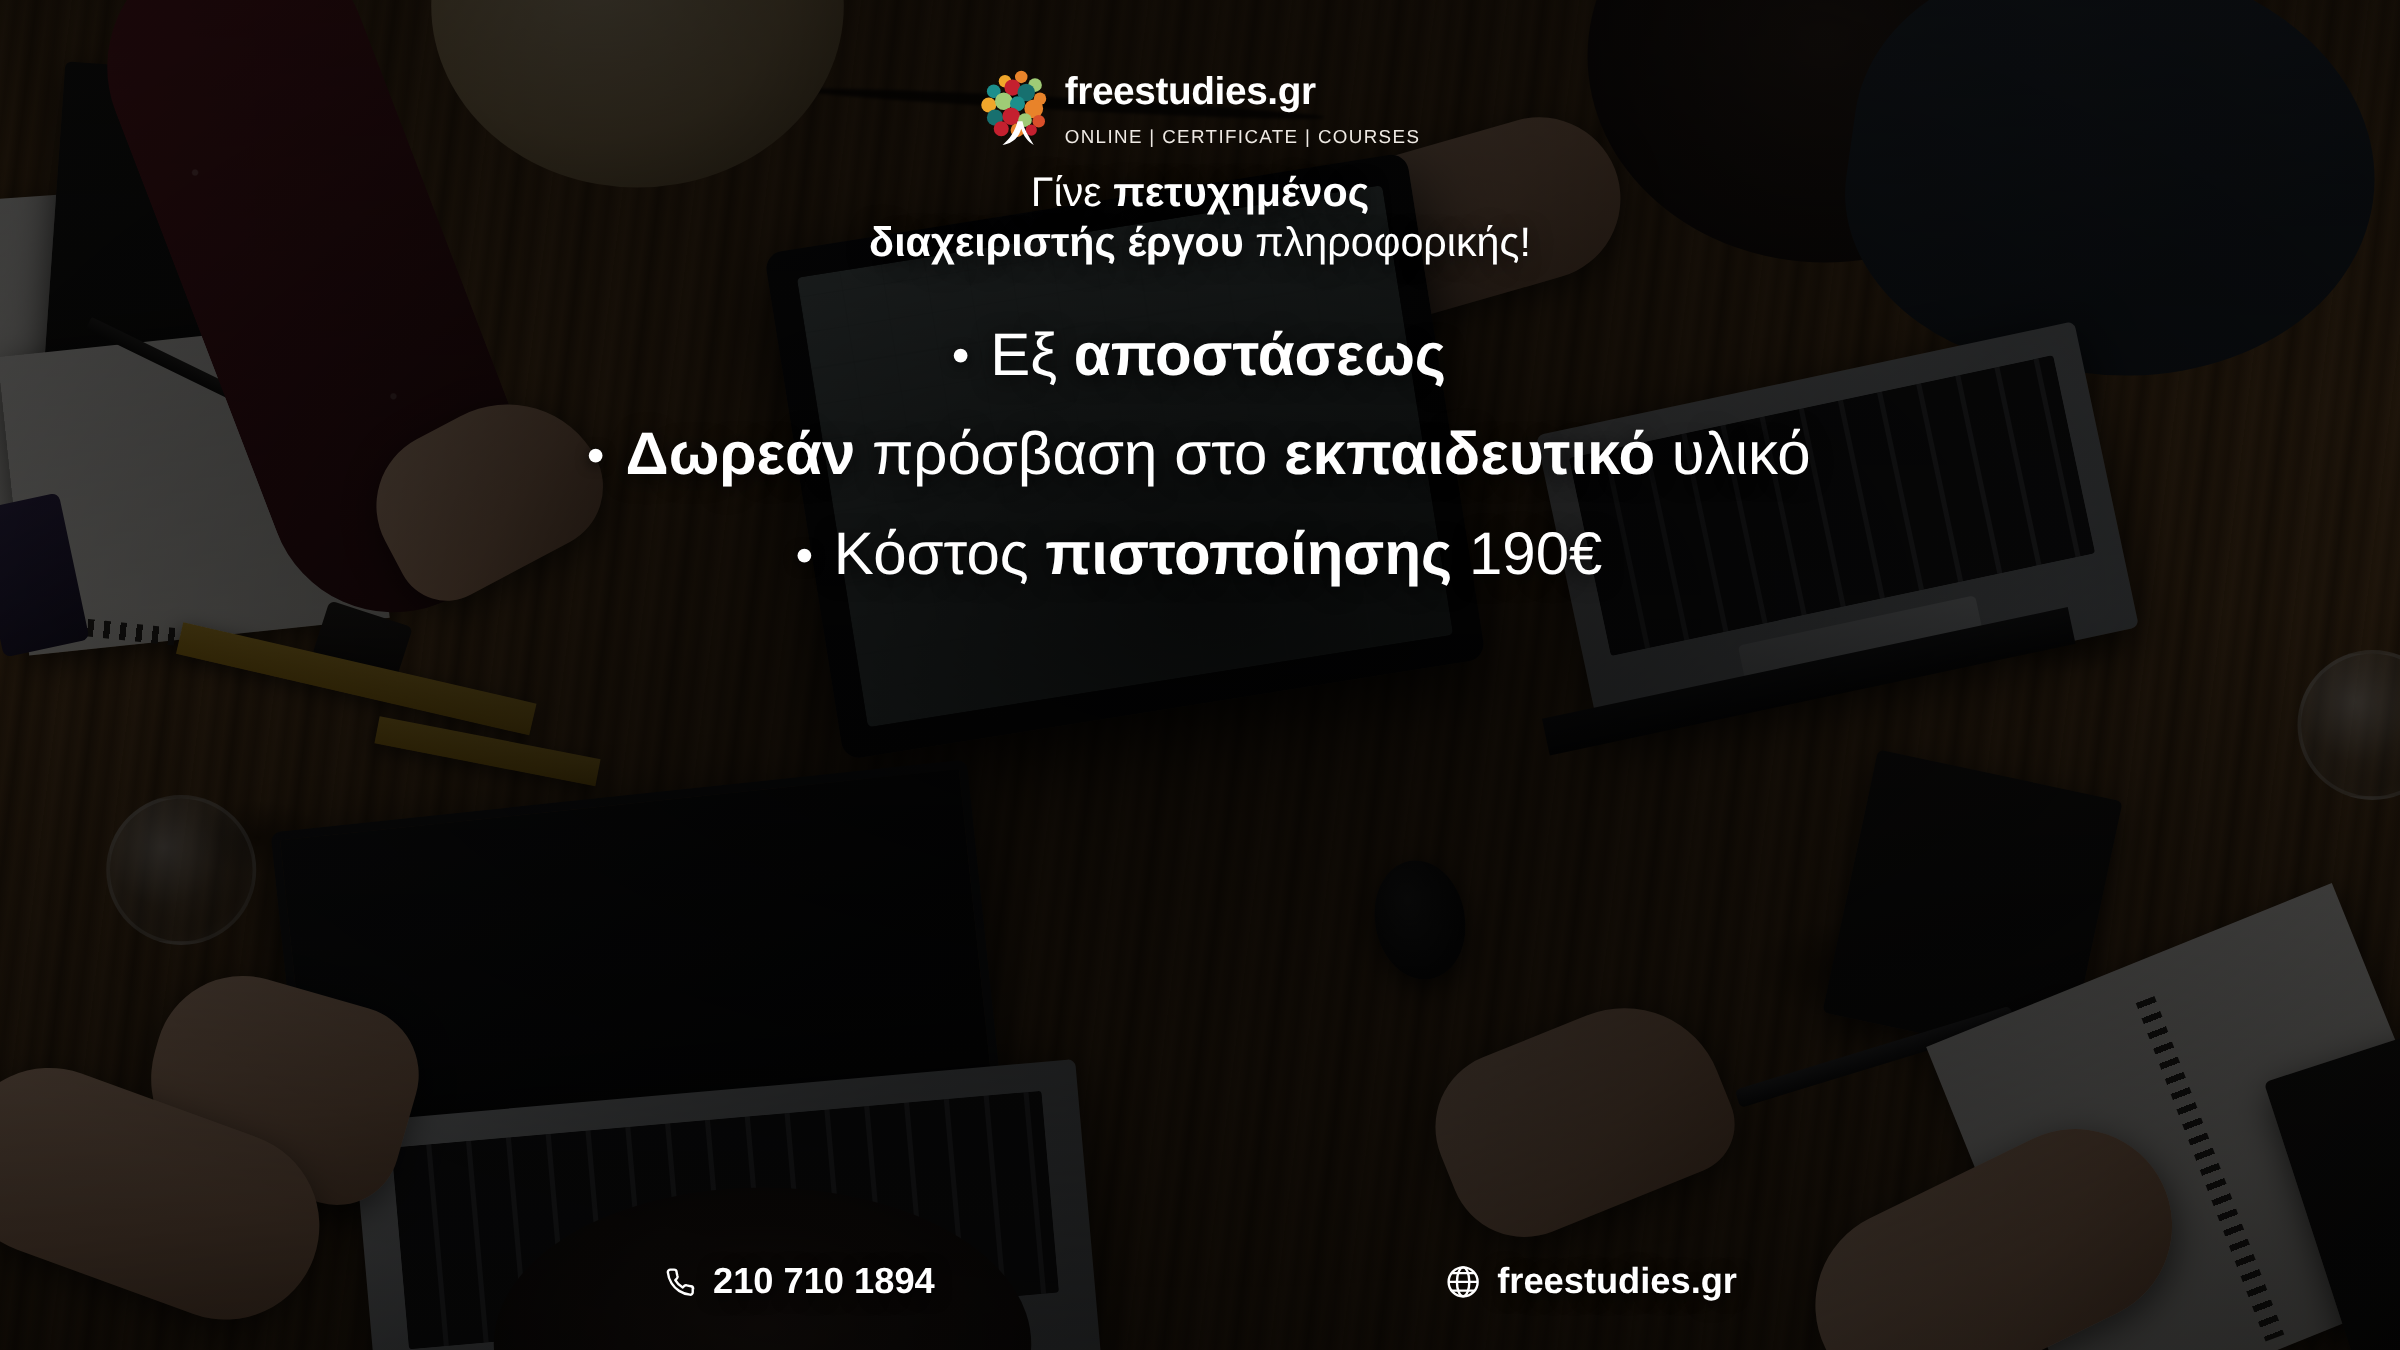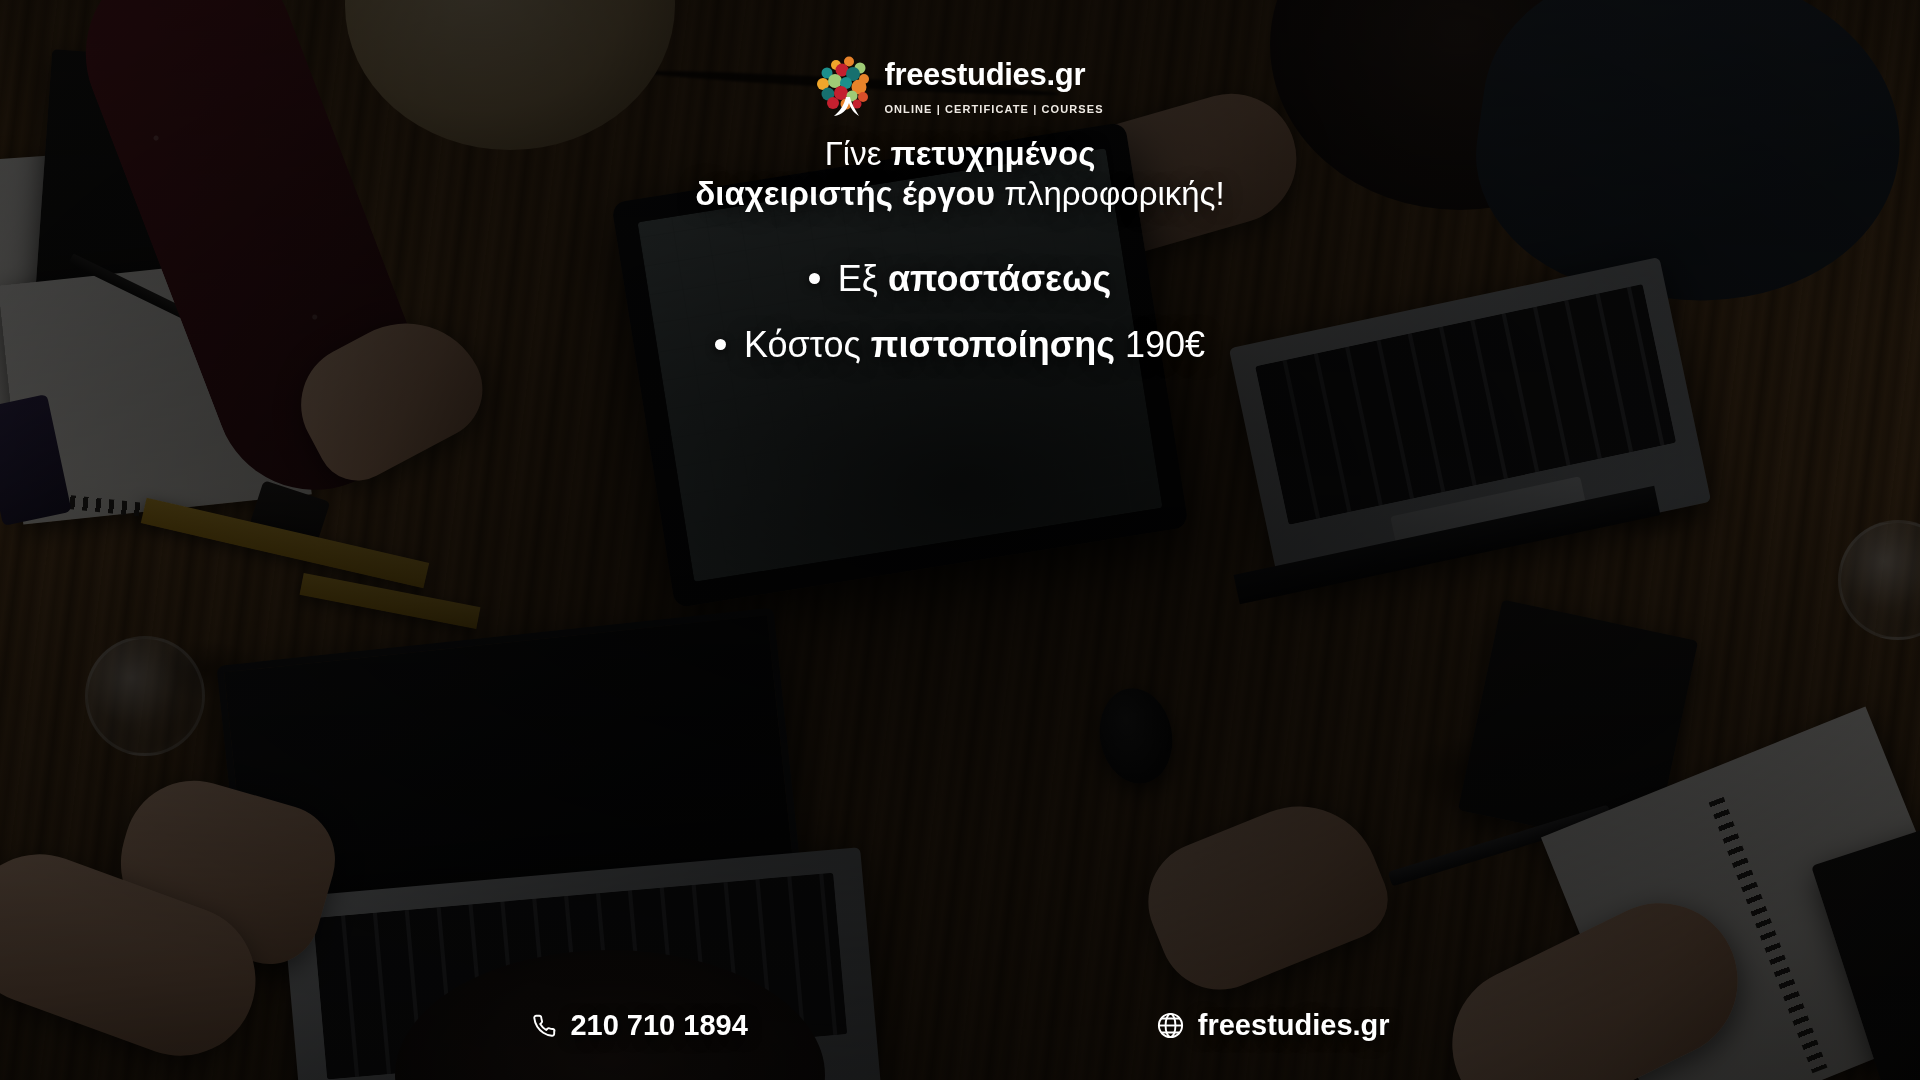--- a/index.html
+++ b/index.html
@@ -152,21 +152,21 @@
     margin-top:56px;
     display:flex; align-items:center; gap:12px;
   }
   .logo-mark { width:56px; height:62px; display:block; flex:none; }
   .logo-text { display:flex; flex-direction:column; line-height:1; }
   .logo-word {
     font-size:31px; font-weight:bold; letter-spacing:-.3px; color:#fff;
   }
   .logo-tagline {
     margin-top:14px;
-    font-size:11px; letter-spacing:1.1px; color:#efeae4; white-space:nowrap;font-weight:bold;
+    font-size:15px; letter-spacing:1.1px; color:#efeae4; white-space:nowrap;
   }
 
   
   .headline {
     margin-top:30px;
     text-align:center;
     font-weight:bold;
     font-size:134px;
     line-height:.93;
     letter-spacing:-4.5px;
@@ -189,21 +189,21 @@
 
   
   .bullets {
     margin-top:44px;
     display:flex; flex-direction:column; align-items:center;
     gap:27px;
     list-style:none;
   }
   .bullet {
     display:flex; align-items:center; gap:18px;
-    font-size:36px;
+    font-size:48px;
     line-height:1.1;
     color:#fff;
     text-shadow:0 3px 18px rgba(0,0,0,.88);
     white-space:nowrap;
   }
   .bullet .dot {
     width:11px; height:11px; border-radius:50%;
     background:#fff; flex:none;
     box-shadow:0 2px 10px rgba(0,0,0,.8);
   }
@@ -326,20 +326,24 @@
       <span class="thin">Γίνε </span><b>πετυχημένος</b><br><b>διαχειριστής έργου</b><span class="thin"> πληροφορικής!</span>
     </p>
 
     <ul class="bullets" id="bullet-list">
         <li class="bullet">
           <span class="dot"></span>
           <span><span>Εξ </span><b>αποστάσεως</b></span>
         </li>
         <li class="bullet">
           <span class="dot"></span>
+          <span><b>Δωρεάν</b><span> πρόσβαση στο </span><b>εκπαιδευτικό</b><span> υλικό</span></span>
+        </li>
+        <li class="bullet">
+          <span class="dot"></span>
           <span><span>Κόστος </span><b>πιστοποίησης</b><span> 190€</span></span>
         </li>
       </ul>
 
     <div class="footer">
       <div class="footer-item">
         <svg width="27" height="27" viewBox="0 0 24 24" fill="none" stroke="#fff" stroke-width="1.7" stroke-linecap="round" stroke-linejoin="round">
           <path d="M21.5 16.7v2.6a1.8 1.8 0 0 1-2 1.8 17.6 17.6 0 0 1-7.7-2.7 17.3 17.3 0 0 1-5.3-5.3A17.6 17.6 0 0 1 3.8 5.3a1.8 1.8 0 0 1 1.8-2h2.6a1.8 1.8 0 0 1 1.8 1.6c.1 1 .3 1.9.6 2.8a1.8 1.8 0 0 1-.4 1.9l-1.1 1.1a14.3 14.3 0 0 0 5.3 5.3l1.1-1.1a1.8 1.8 0 0 1 1.9-.4c.9.3 1.8.5 2.8.6a1.8 1.8 0 0 1 1.6 1.8z"></path>
         </svg>
         <span>210 710 1894</span>

